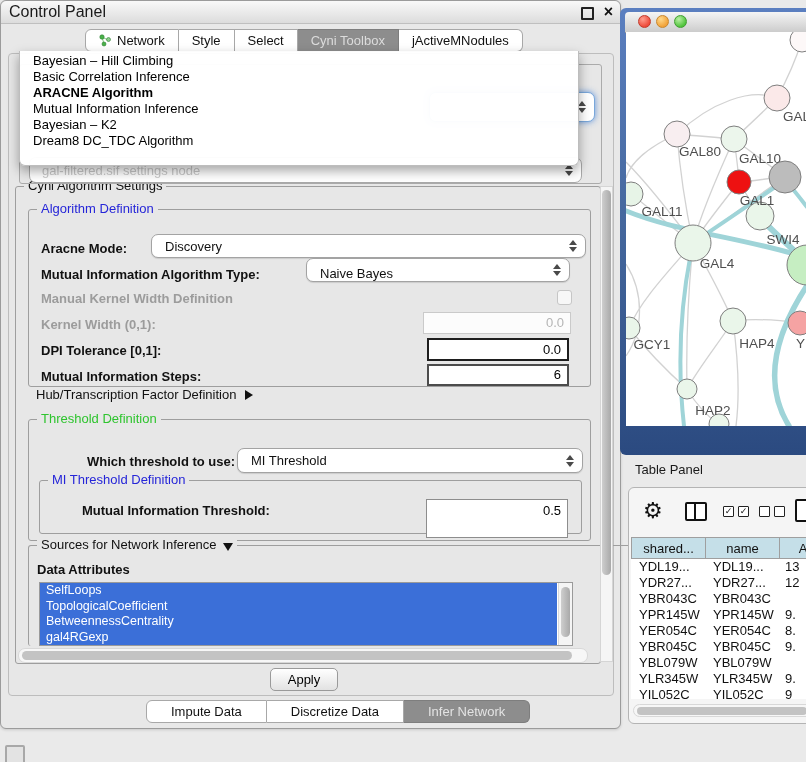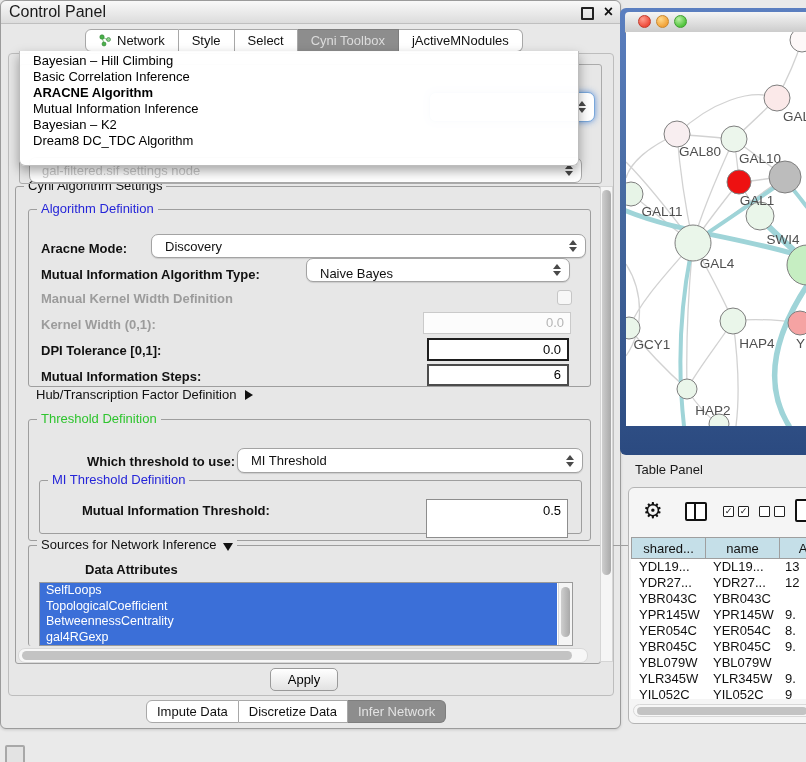--- a/index.html
+++ b/index.html
@@ -79,21 +79,21 @@
   .attr-item{height:15.5px;line-height:15.5px;background:#3b6fd8;color:#fff;padding-left:6px;font-size:12.5px;width:511px;cursor:pointer;}
   .vscroll{position:absolute;background:#f5f5f5;border-left:1px solid #d9d9d9;}
   .vthumb{position:absolute;background:linear-gradient(90deg,#cecece,#a9a9a9);border-radius:5px;cursor:pointer;}
   .hscroll{position:absolute;background:#f7f7f7;border:1px solid #d8d8d8;border-radius:7px;box-sizing:border-box;}
   .hthumb{position:absolute;background:#c3c3c3;border-radius:5px;cursor:pointer;}
 
   .apply-btn{position:absolute;left:261px;top:614px;width:68px;height:23px;border:1px solid #9a9a9a;border-radius:5px;
              background:linear-gradient(#ffffff,#e2e2e2);font-size:13px;font-family:inherit;cursor:pointer;}
 
   .btabbar{position:absolute;left:145px;top:699px;display:flex;height:23px;}
-  .btab{padding:0 10px;line-height:22px;background:#fff;border:1px solid #a8a8a8;border-left:none;font-size:13px;cursor:pointer;}
+  .btab{padding:0 24px;line-height:22px;background:#fff;border:1px solid #a8a8a8;border-left:none;font-size:13px;cursor:pointer;}
   .btab:first-child{border-left:1px solid #a8a8a8;border-radius:6px 0 0 6px;}
   .btab:last-child{border-radius:0 6px 6px 0;}
   .btab.sel{background:#8d8d8d;color:#e3e3e3;border-color:#7e7e7e;text-align:right;}
 
   .grip{position:absolute;left:5px;top:745px;width:16px;height:16px;border:2px solid #a8a8a8;background:#e3e3e3;border-radius:2px;}
 
   
   .net-window{position:absolute;left:620px;top:8px;width:186px;height:447px;border-radius:6px 0 0 6px;
               background:linear-gradient(180deg,#5b7fc0 0%,#46699f 45%,#2b4a80 100%);}
   .net-titlebar{position:absolute;left:5px;top:4px;width:181px;height:20px;border-radius:4px 0 0 0;
@@ -231,21 +231,21 @@
             <span class="legend blue">MI Threshold Definition</span>
             <span class="blabel" style="left:10px;top:22px;margin-left:32px;">Mutual Information Threshold:</span>
             <div class="tf thin" style="left:386px;top:18px;width:142px;height:39px;line-height:21px;">0.5</div>
           </div>
         </div>
 
         <div class="fieldset" style="left:12px;top:358px;width:561px;height:100px;border-bottom:none;padding-left:48px;">
           <span class="legend">
             <span>Sources for Network Inference</span><span class="tri-down"></span>
           </span>
-          <span class="blabel" style="left:8px;top:16px;margin-left:48px;">Data Attributes</span>
+          <span class="blabel" style="left:8px;top:16px;">Data Attributes</span>
           <div class="attr-list" style="left:10px;top:36px;width:532px;height:62px;">
             <div class="attr-item">SelfLoops</div>
             <div class="attr-item">TopologicalCoefficient</div>
             <div class="attr-item">BetweennessCentrality</div>
             <div class="attr-item">gal4RGexp</div>
             <div class="vscroll" style="right:0;top:0;width:13px;height:62px;">
               <div class="vthumb" style="left:2px;top:4px;width:9px;height:50px;"></div>
             </div>
           </div>
         </div>

